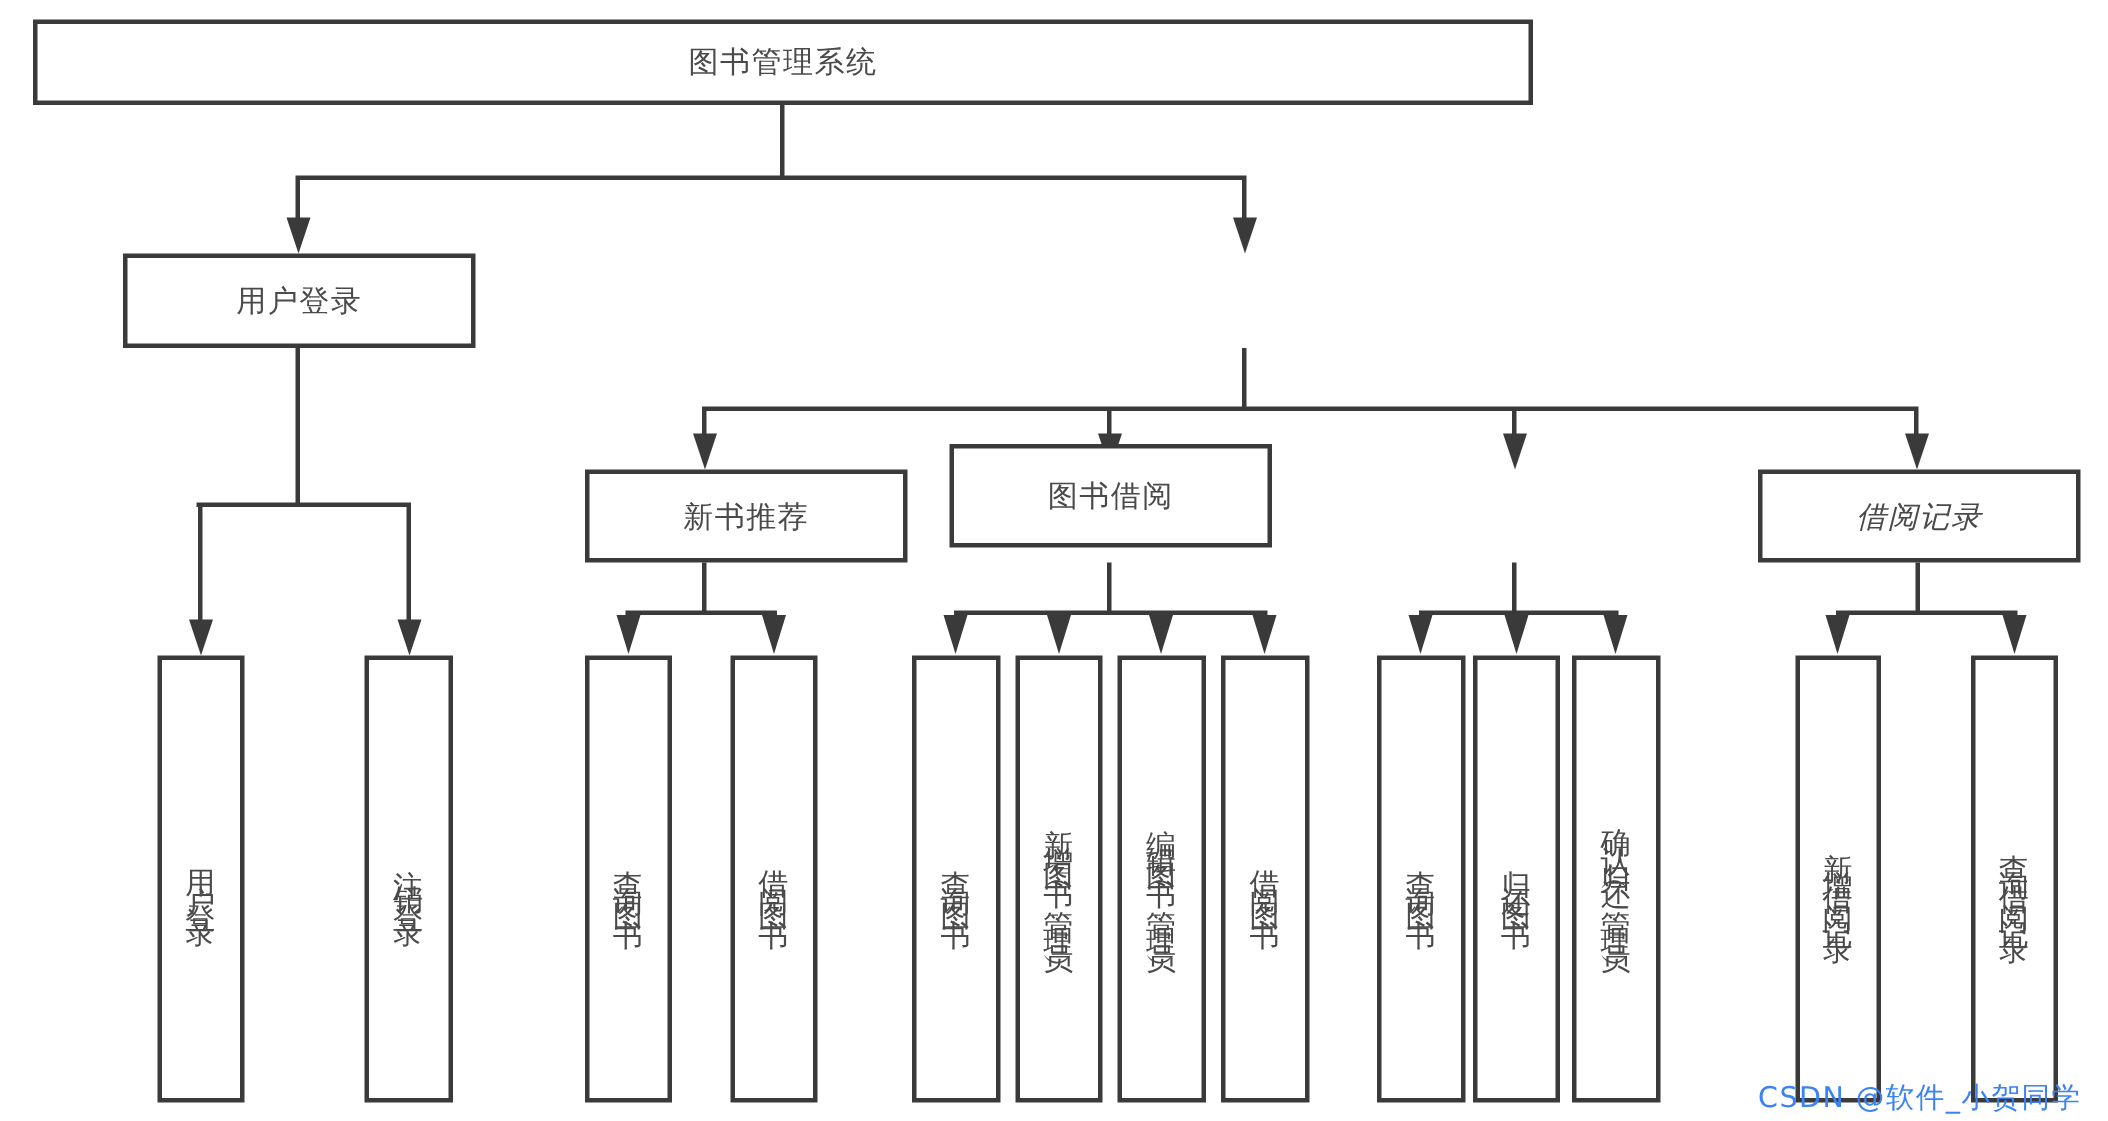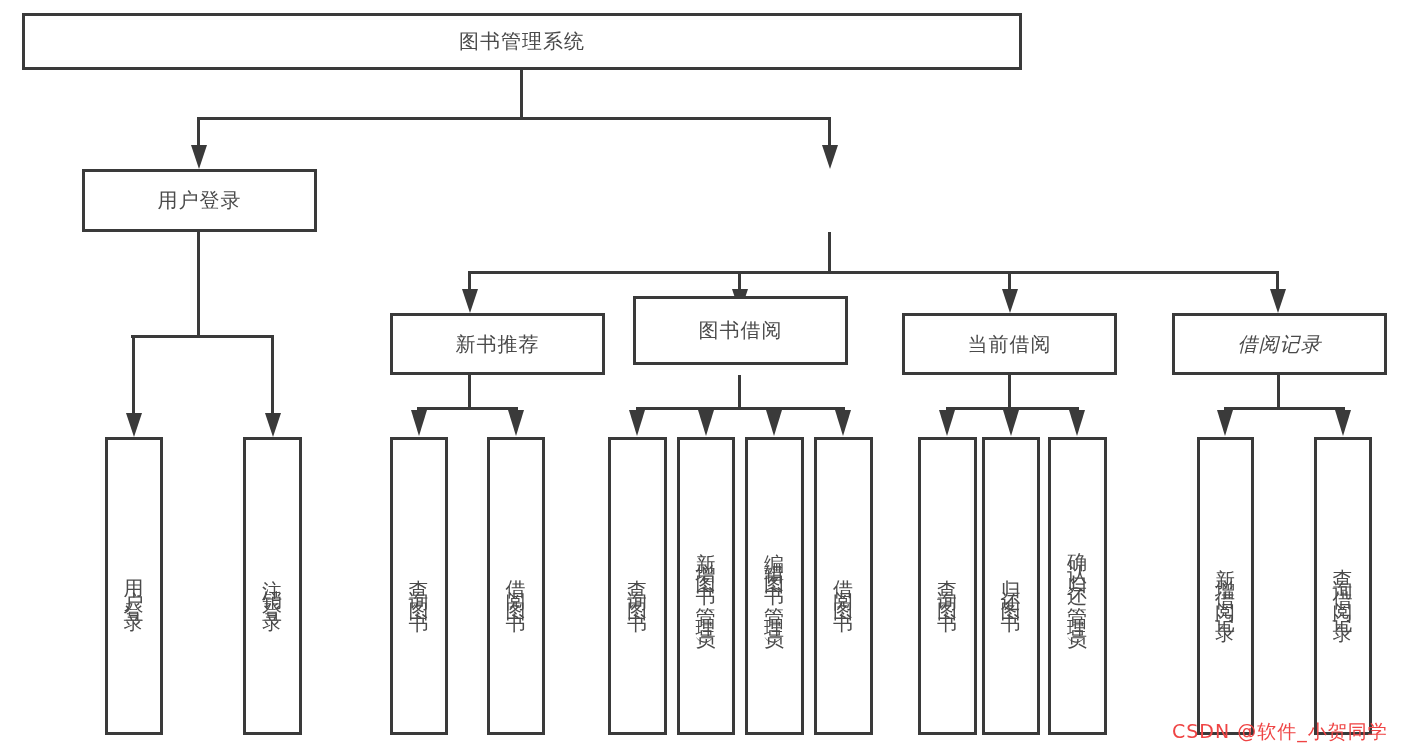--- a/index.html
+++ b/index.html
@@ -20,21 +20,21 @@
   .hline { position:absolute; height:3px; background:#3a3a3a; }
   .vline { position:absolute; width:3px;  background:#3a3a3a; }
   .arrow {
     position:absolute; width:0; height:0;
     border-left:8px solid transparent; border-right:8px solid transparent;
     border-top:24px solid #3a3a3a;
   }
   .arrow.leaf { border-top-width:26px; }
   .watermark {
     position:absolute; left:1172px; top:719px; z-index:5;
-    font-size:19px; color:#ef4444; letter-spacing:1px; white-space:nowrap;
+    font-size:19px; color:#3b82f6; letter-spacing:1px; white-space:nowrap;
   }
 </style>
 </head>
 <body>
 
 <div id="stage">
 
   <div class="box" style="left:22px; top:13px; width:1000px; height:57px;">
     <span>图书管理系统</span>
   </div>
@@ -59,23 +59,20 @@
   <div class="arrow" style="left:462px;  top:289px;"></div>
   <div class="arrow" style="left:732px;  top:289px;"></div>
   <div class="arrow" style="left:1002px; top:289px;"></div>
   <div class="arrow" style="left:1270px; top:289px;"></div>
 
   <div class="box" style="left:363px;  top:313px; width:215px; height:62px;margin-left:27px;">
     <span>新书推荐</span>
   </div>
   <div class="box" style="left:633px;  top:296px; width:215px; height:69px;">
     <span>图书借阅</span>
-  </div>
-  <div class="box" style="left:902px;  top:313px; width:215px; height:62px;">
-    <span>当前借阅</span>
   </div>
   <div class="box" style="left:1172px; top:313px; width:215px; height:62px;font-style:italic;">
     <span>借阅记录</span>
   </div>
 
   <div class="vline" style="left:197px; top:232px; height:106px;"></div>
   <div class="hline" style="left:131px; top:335px; width:143px;"></div>
   <div class="vline" style="left:132px; top:338px; height:76px;"></div>
   <div class="vline" style="left:271px; top:338px; height:76px;"></div>
   <div class="arrow" style="left:126px; top:413px;"></div>

